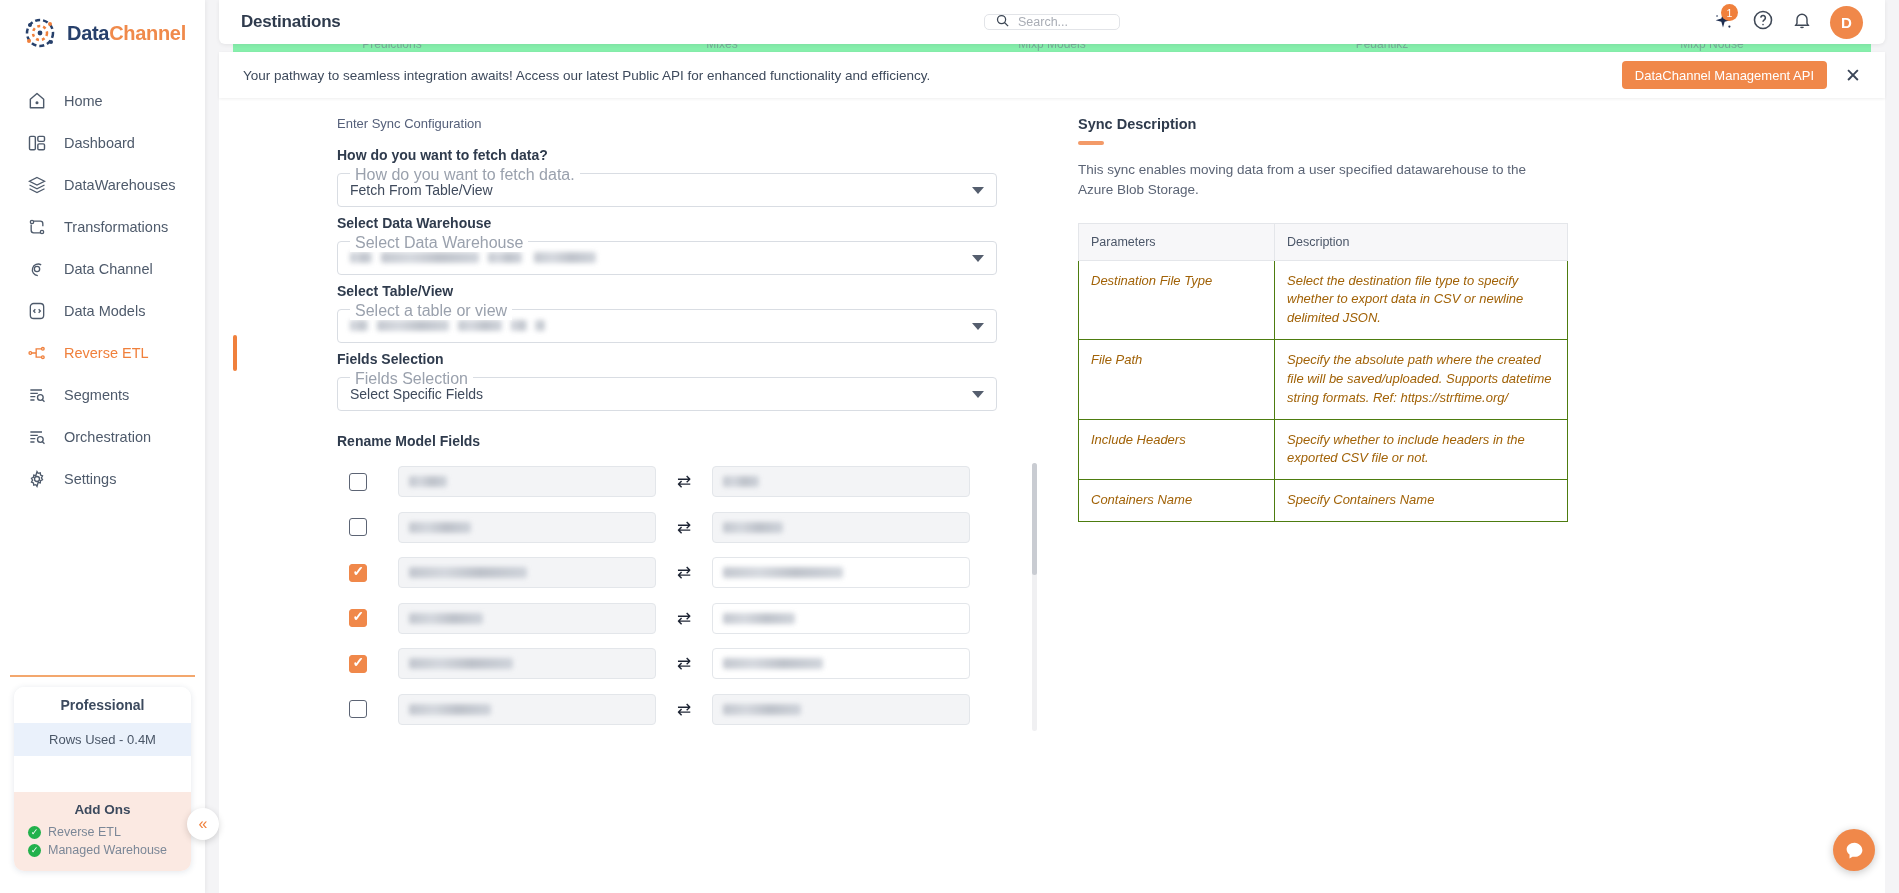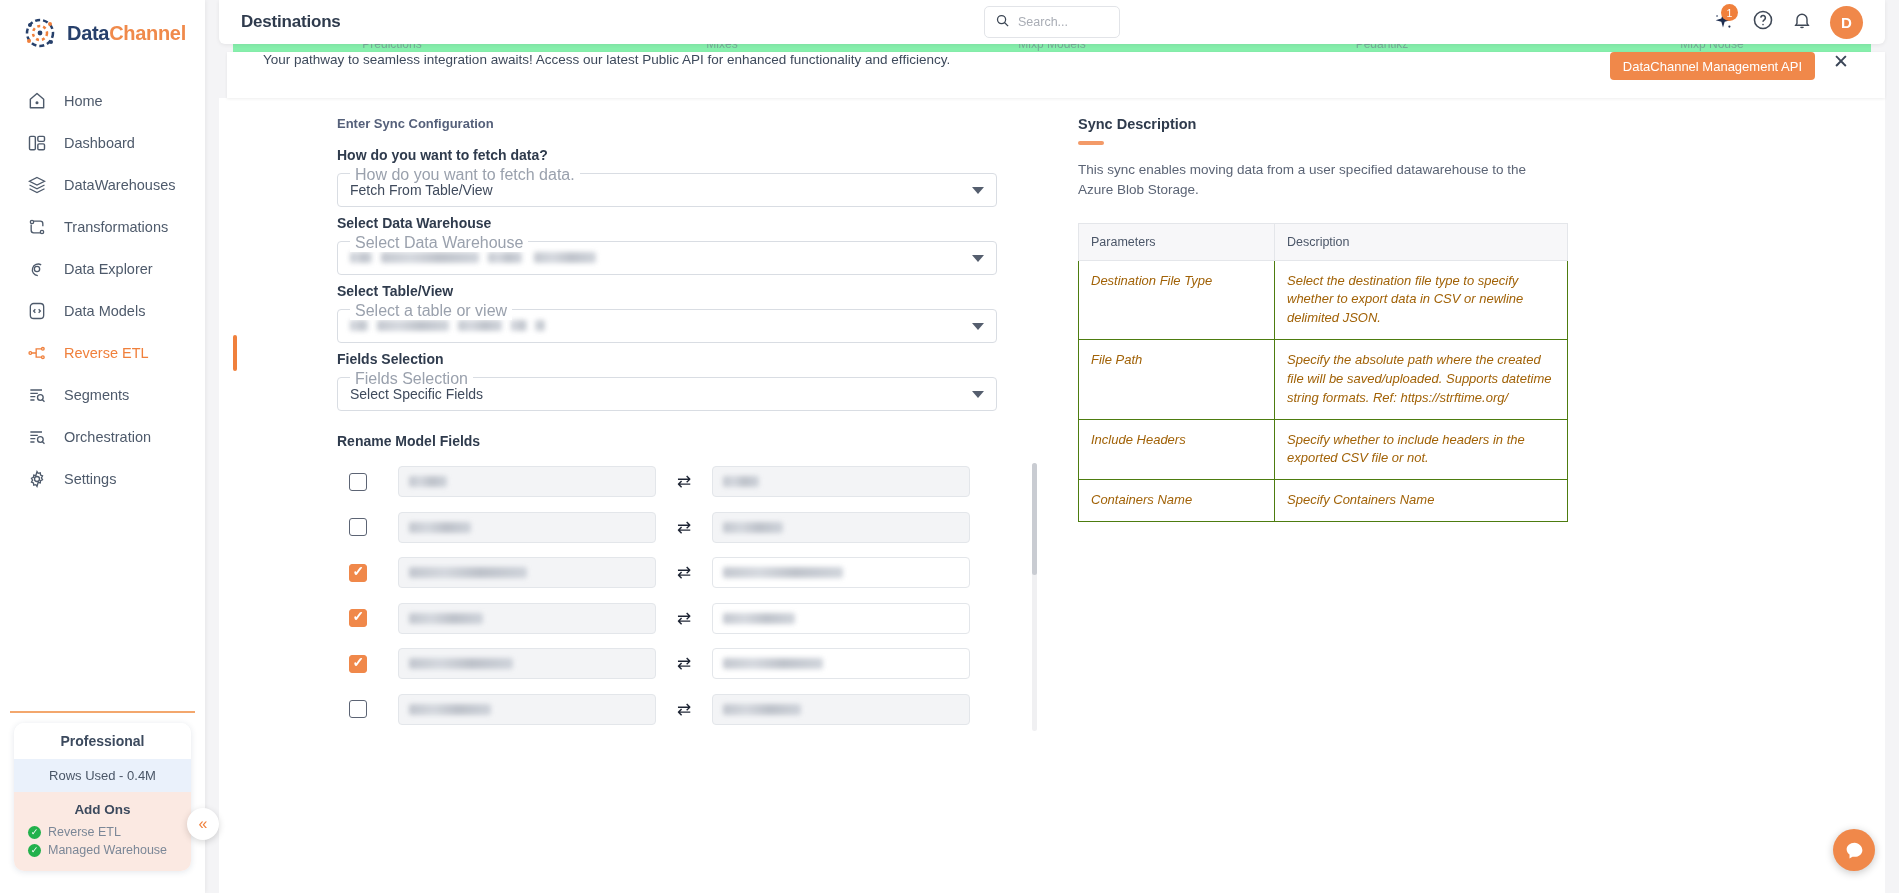--- a/index.html
+++ b/index.html
@@ -36,41 +36,41 @@
   }
   .spacer { flex:1 1 auto; }
 
   .plan-divider { height:2px; background:#f3a76d; margin:0 10px 10px 10px; }
   .plan-card {
     margin:0 14px 22px 14px; border-radius:10px; overflow:hidden;
     box-shadow:0 1px 6px rgba(40,60,100,0.13); background:#fff;
   }
   .plan-title { text-align:center; font-weight:bold; font-size:14px; color:#3c4a5e; padding:10px 0; background:#fff; }
   .plan-rows { text-align:center; font-size:13px; color:#4a5667; padding:9px 0; background:#eaf1fb; }
-  .plan-addons { background:#fbe9e2; padding:6px 0 12px 0; }
+  .plan-addons { background:#fbe9e2; padding:6px 0 12px 0;margin-top:36px; }
   .plan-addons-title { text-align:center; font-weight:bold; font-size:13.5px; color:#3c4a5e; padding:4px 0 6px; }
   .addon { display:flex; align-items:center; gap:7px; padding:2px 0 2px 14px; font-size:12.5px; color:#7b8797; }
   .tick { width:13px; height:13px; border-radius:50%; background:#22b14c; color:#fff; font-size:9px;
           display:flex; align-items:center; justify-content:center; flex:0 0 13px; }
   .collapse-btn {
     position:absolute; left:187px; bottom:53px; width:32px; height:32px; border-radius:50%;
     background:#fff; box-shadow:0 2px 7px rgba(0,0,0,0.16); display:flex; align-items:center;
     justify-content:center; color:#f0803c; font-size:16px; cursor:pointer; z-index:8;
   }
 
   
   .main { flex:1 1 auto; position:relative; background:#f4f4f6; height:893px; overflow:hidden; }
   .topbar {
     position:absolute; left:14px; right:14px; top:0; height:44px; background:#fff;
     border-radius:0 0 6px 6px; display:flex; align-items:center; padding:0 22px;
     box-shadow:0 1px 4px rgba(0,0,0,0.07); z-index:6;
   }
   .page-title { font-size:17px; font-weight:bold; color:#2f3b4d; letter-spacing:-0.2px; }
   .search-box {
-    position:absolute; left:50%; transform:translateX(-50%); width:136px; height:32px;
+    position:absolute; left:50%; transform:translateX(-50%); width:136px; height:16px;
     border:1px solid #e2e4e8; border-radius:5px; display:flex; align-items:center;
     gap:8px; padding:0 10px; background:#fff;
   }
   .search-box .ph { color:#a9adb5; font-size:12.5px; }
   .top-right { margin-left:auto; display:flex; align-items:center; gap:18px; }
   .spark-wrap { position:relative; width:22px; height:22px; }
   .badge {
     position:absolute; top:-7px; left:9px; min-width:17px; height:17px; border-radius:9px;
     background:#f0803c; color:#fff; font-size:10.5px; display:flex; align-items:center;
     justify-content:center; padding:0 4px;
@@ -83,40 +83,39 @@
   .tabs-strip {
     position:absolute; left:28px; right:28px; top:33px; height:22px; background:#86efac;
     display:flex; align-items:center; gap:12px; z-index:3; overflow:hidden;
     border-radius:4px 4px 0 0;
   }
   .tab-ghost { flex:1 1 0; text-align:center; font-size:12px; color:#6a7588; opacity:.55;
                filter: blur(0.6px); white-space:nowrap; }
 
   .banner {
     position:absolute; left:14px; right:14px; top:52px; height:46px; background:#fff;
-    display:flex; padding:0 36px; z-index:7;
+    display:flex; align-items:center; padding:0 24px; z-index:7;
     box-shadow:0 1px 3px rgba(0,0,0,0.07);
-    margin-left:8px;
   }
   .banner-text { font-size:13.5px; color:#3e4a5c; }
   .banner-cta {
     margin-left:auto; background:#f0884a; color:#fff; border:none; border-radius:4px;
     height:28px; padding:0 13px; font-size:13px; cursor:pointer; font-family:inherit;
     white-space:nowrap;
   }
   .banner-close { margin-left:18px; font-size:19px; color:#3a4557; cursor:pointer; line-height:1; }
 
   .content {
     position:absolute; left:14px; right:14px; top:98px; bottom:0; background:#fff;
     display:flex; overflow:hidden;
   }
   .col-left { width:calc(50% - 30px); padding:18px 0 0 118px; position:relative; }
   .col-right { flex:1 1 auto; padding:18px 50px 0 56px; }
 
-  .sec-label { font-size:13px; color:#55607a; margin-bottom:16px;font-weight:bold; }
+  .sec-label { font-size:13px; color:#55607a; margin-bottom:16px; }
   .field-title { font-size:14px; font-weight:bold; color:#2f3b4d; margin:8px 0 10px 0; }
 
   .select-wrap { position:relative; width:660px; margin-bottom:4px; }
   .select-legend {
     position:absolute; top:-7px; left:13px; background:#fff; padding:0 5px;
     font-size:16px; color:#9aa1ad; z-index:2;
   }
   .select-box {
     height:34px; border:1px solid #d9dde3; border-radius:4px; display:flex; align-items:center;
     padding:0 12px; font-size:14px; color:#3f4a5c; background:#fff; cursor:pointer;
@@ -244,21 +243,21 @@
         <span>Transformations</span>
       </div>
 
       <div class="nav-item">
         <span class="ico">
           <svg width="20" height="20" viewBox="0 0 24 24" fill="none" stroke="#4e5a6b" stroke-width="1.6">
             <path d="M17 7a7 7 0 10-4 13"></path>
               <circle cx="12" cy="12" r="3.2"></circle>
           </svg>
         </span>
-        <span>Data Explorer</span>
+        <span>Data Channel</span>
       </div>
 
       <div class="nav-item">
         <span class="ico">
           <svg width="20" height="20" viewBox="0 0 24 24" fill="none" stroke="#4e5a6b" stroke-width="1.6">
             <rect x="4" y="3" width="16" height="18" rx="4"></rect>
               <path d="M10 10l-2 2 2 2M14 10l2 2-2 2"></path>
           </svg>
         </span>
         <span>Data Models</span>

